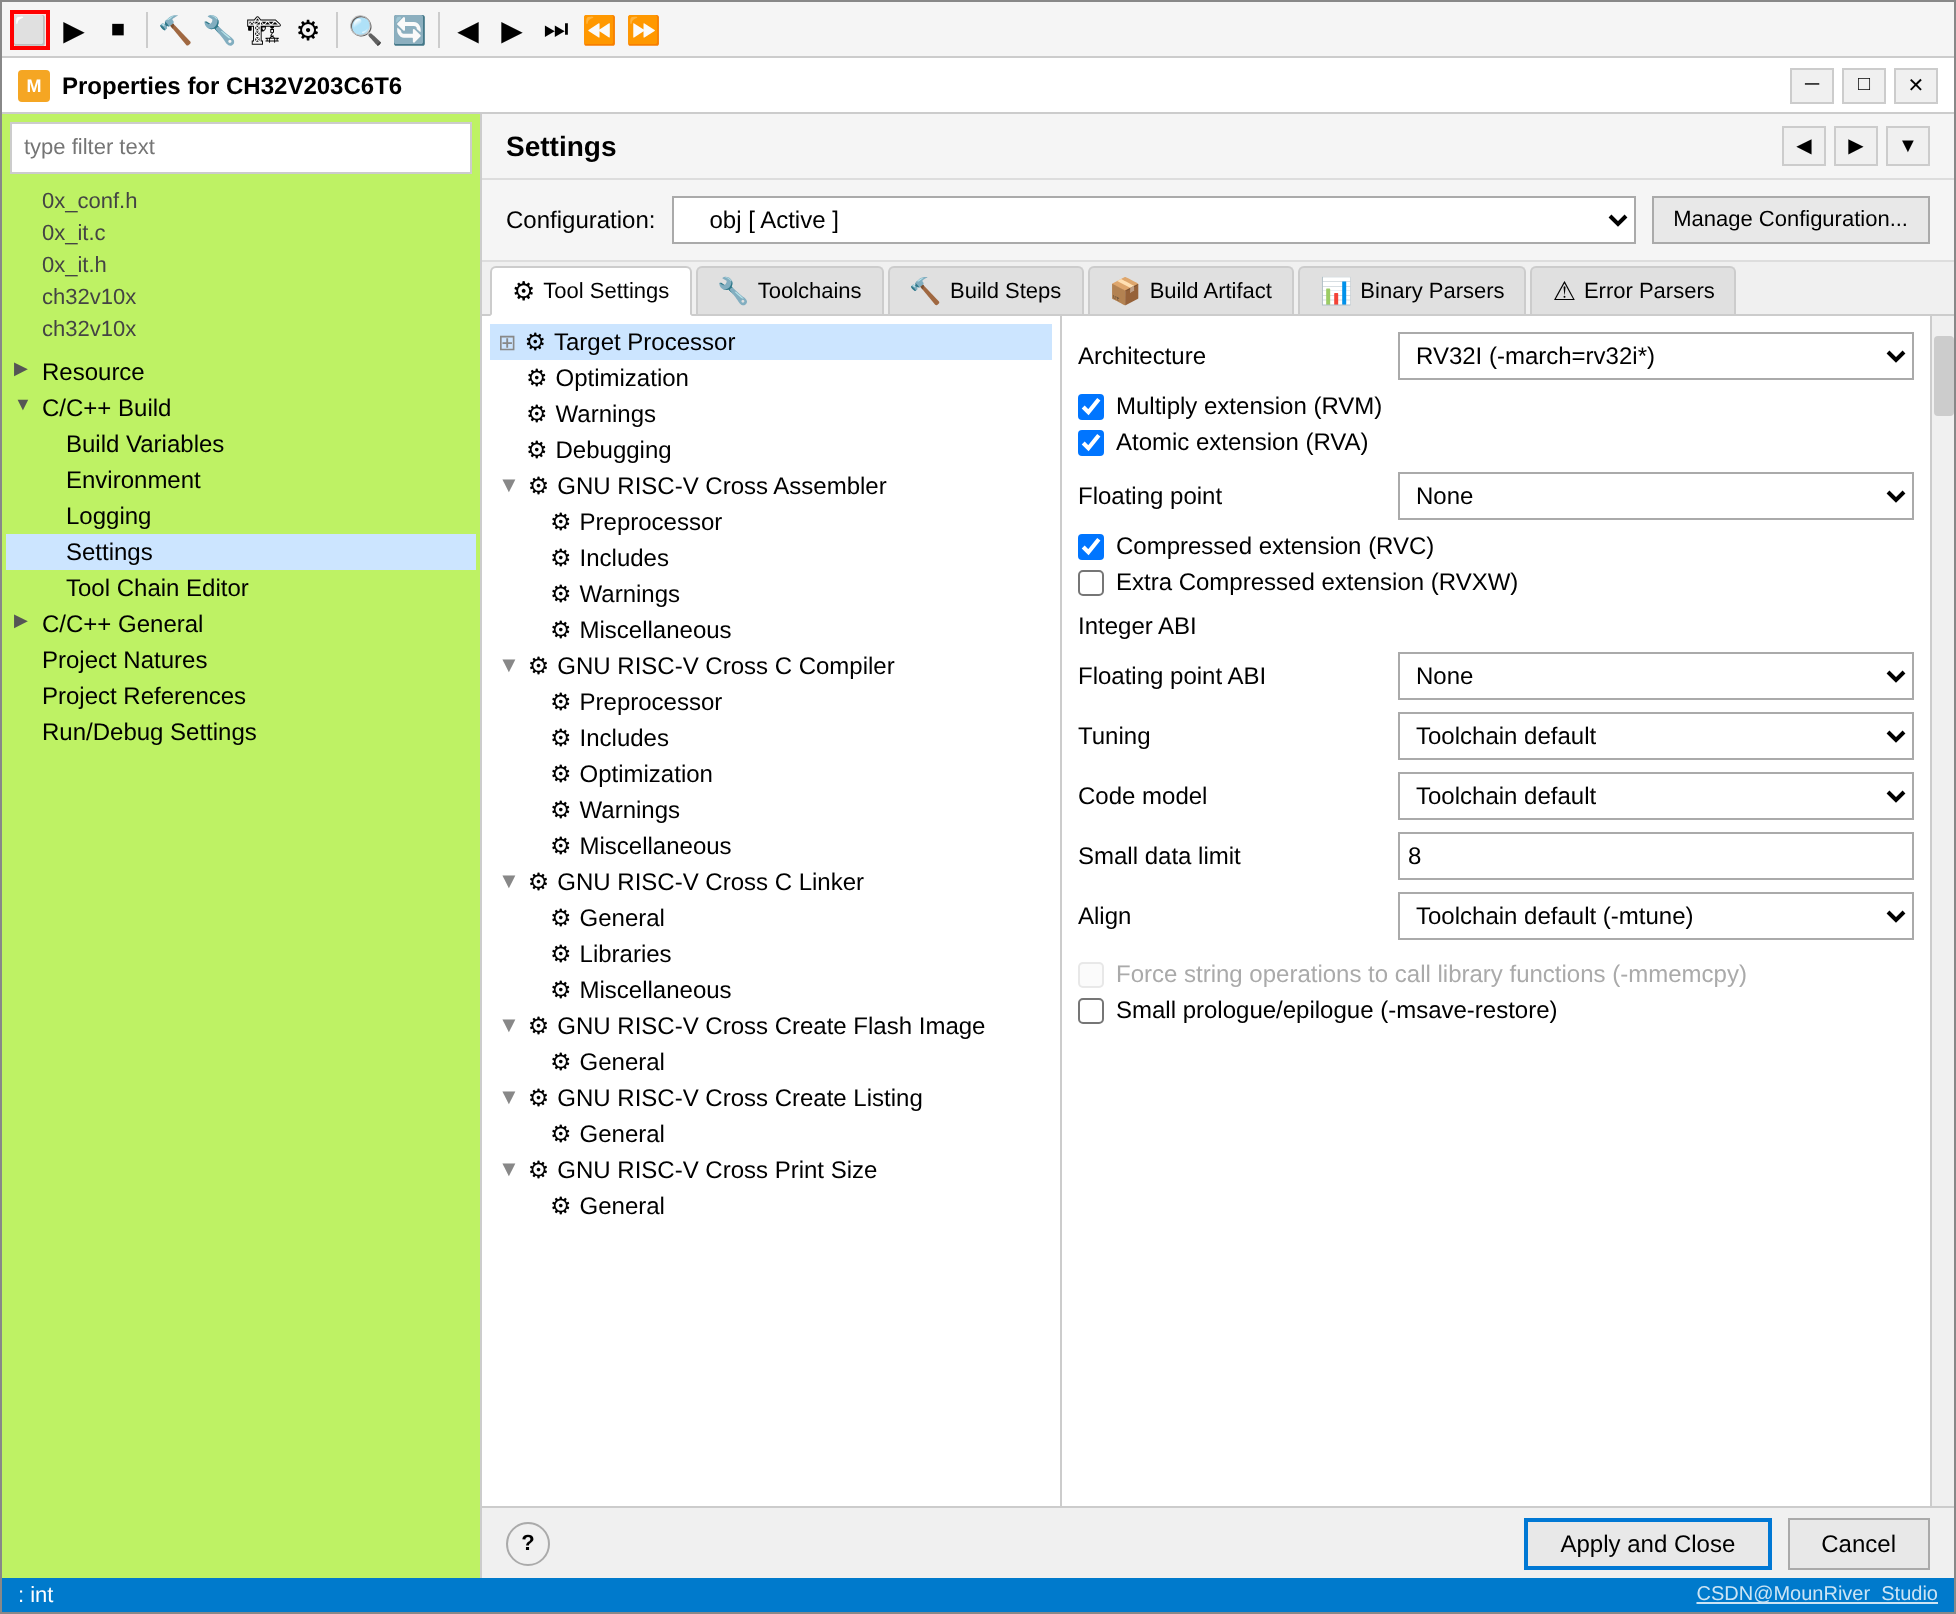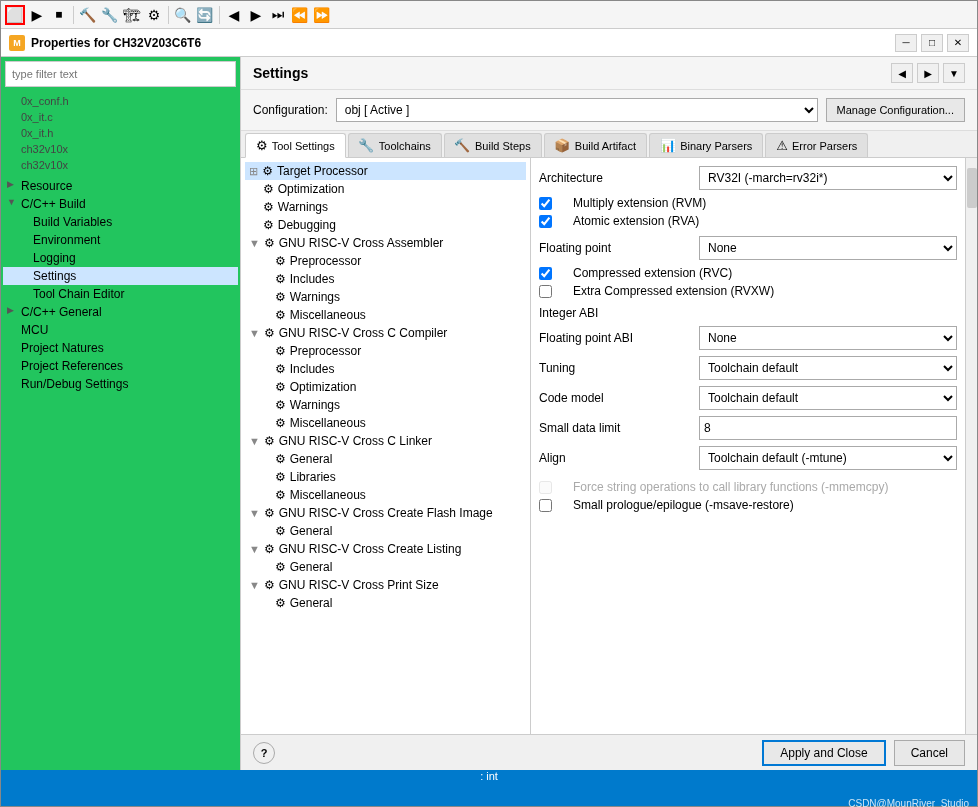--- a/index.html
+++ b/index.html
@@ -11,38 +11,38 @@
     .toolbar-icon { width: 20px; height: 20px; display: flex; align-items: center; justify-content: center; font-size: 14px; cursor: pointer; border: 1px solid transparent; }
     .toolbar-icon.active-icon { border: 2px solid red; background: #ffe0e0; }
 
     .title-bar { height: 28px; background: #fff; border-bottom: 1px solid #ccc; display: flex; align-items: center; padding: 0 8px; gap: 6px; font-size: 12px; font-weight: 600; }
     .title-bar-icon { width: 16px; height: 16px; background: #f5a623; border-radius: 2px; display: flex; align-items: center; justify-content: center; color: white; font-size: 9px; font-weight: bold; }
     .title-bar-controls { margin-left: auto; display: flex; gap: 4px; }
     .title-bar-btn { width: 22px; height: 18px; border: 1px solid #ccc; background: #f0f0f0; cursor: pointer; display: flex; align-items: center; justify-content: center; font-size: 10px; }
 
     .main-content { display: flex; flex: 1; overflow: hidden; }
 
-    .left-panel { width: 240px; background: #22c55e; border-right: 1px solid #ccc; display: flex; flex-direction: column; }
+    .left-panel { width: 240px; background: #bef264; border-right: 1px solid #ccc; display: flex; flex-direction: column; }
     .filter-input { height: 26px; margin: 4px; border: 1px solid #ccc; padding: 2px 6px; font-size: 11px; color: #aaa; }
 
     .tree-container { flex: 1; overflow-y: auto; padding: 2px; }
     .tree-item { padding: 2px 4px; cursor: pointer; display: flex; align-items: flex-start; gap: 4px; user-select: none; white-space: nowrap; }
     .tree-item.selected { background: #cce5ff; }
     .tree-item.indent1 { padding-left: 16px; }
     .tree-arrow { font-size: 9px; color: #555; width: 10px; display: inline-block; }
 
     .right-panel { flex: 1; background: #f5f5f5; display: flex; flex-direction: column; overflow: hidden; }
 
     .settings-header { padding: 6px 12px; font-size: 14px; font-weight: 600; background: #f5f5f5; border-bottom: 1px solid #ddd; display: flex; align-items: center; justify-content: space-between; }
     .nav-arrows { display: flex; gap: 4px; }
     .nav-btn { width: 22px; height: 20px; border: 1px solid #ccc; background: #f0f0f0; cursor: pointer; display: flex; align-items: center; justify-content: center; font-size: 10px; }
 
     .config-row { display: flex; align-items: center; gap: 8px; padding: 8px 12px; background: #f5f5f5; border-bottom: 1px solid #ddd; }
     .config-label { font-size: 12px; }
-    .config-select { flex: 1; height: 24px; border: 1px solid #aaa; background: white; padding: 0 4px; font-size: 12px; }
+    .config-select { flex: 1; height: 24px; border: 1px solid #aaa; background: white; padding: 0 14px; font-size: 12px; }
     .manage-btn { height: 24px; padding: 0 10px; border: 1px solid #aaa; background: #e8e8e8; cursor: pointer; font-size: 11px; white-space: nowrap; }
 
     .tabs-row { display: flex; background: #f0f0f0; border-bottom: 1px solid #ccc; padding: 2px 4px 0; gap: 2px; }
     .tab { display: flex; align-items: center; gap: 4px; padding: 4px 10px; border: 1px solid #ccc; border-bottom: none; background: #e0e0e0; cursor: pointer; font-size: 11px; border-radius: 3px 3px 0 0; }
     .tab.active { background: #fff; border-bottom: 1px solid #fff; margin-bottom: -1px; }
     .tab-icon { font-size: 13px; }
 
     .content-area { display: flex; flex: 1; overflow: hidden; }
 
     .tree-settings { width: 290px; border-right: 1px solid #ccc; background: #fff; overflow-y: auto; padding: 4px; }
@@ -51,36 +51,36 @@
     .settings-tree-item.indent1 { padding-left: 16px; }
 
     .properties-panel { flex: 1; background: #fff; padding: 8px; overflow-y: auto; }
 
     .prop-row { display: flex; align-items: center; margin-bottom: 6px; }
     .prop-label { width: 160px; font-size: 12px; flex-shrink: 0; }
     .prop-control { flex: 1; }
     .prop-select { width: 100%; height: 24px; border: 1px solid #aaa; background: white; padding: 0 4px; font-size: 12px; }
     .prop-text { width: 100%; height: 24px; border: 1px solid #aaa; padding: 0 4px; font-size: 12px; }
 
-    .checkbox-row { display: flex; align-items: center; gap: 21px; margin-bottom: 4px; font-size: 12px; cursor: pointer; }
+    .checkbox-row { display: flex; align-items: center; gap: 6px; margin-bottom: 4px; font-size: 12px; cursor: pointer; }
     .checkbox-row input { margin: 0; }
     .checkbox-row.disabled { color: #aaa; }
     .checkbox-row.disabled input { opacity: 0.5; }
 
     .section-gap { height: 4px; }
 
     .bottom-bar { height: 36px; background: #f0f0f0; border-top: 1px solid #ccc; display: flex; align-items: center; justify-content: flex-end; padding: 0 12px; gap: 8px; }
     .bottom-btn { height: 26px; padding: 0 16px; border: 1px solid #aaa; background: #e8e8e8; cursor: pointer; font-size: 12px; }
     .bottom-btn.primary { border: 2px solid #0078d4; }
     .help-icon { width: 22px; height: 22px; border: 1px solid #aaa; border-radius: 50%; display: flex; align-items: center; justify-content: center; cursor: pointer; font-size: 11px; font-weight: bold; margin-right: auto; }
 
     .scrollbar-stub { width: 12px; background: #f0f0f0; border-left: 1px solid #ccc; display: flex; flex-direction: column; }
     .scrollbar-thumb { width: 10px; height: 40px; background: #ccc; margin: 2px auto; border-radius: 2px; }
 
-    .status-bar { height: 36px; background: #007acc; display: flex; align-items: center; padding: 0 8px; font-size: 11px; color: white; gap: 16px; flex-direction: column; }
+    .status-bar { height: 17px; background: #007acc; display: flex; align-items: center; padding: 0 8px; font-size: 11px; color: white; gap: 16px; }
   </style>
 </head>
 <body>
 
 <div class="window">
   <div class="toolbar">
     <div class="toolbar-icon active-icon">⬜</div>
     <div class="toolbar-icon">▶</div>
     <div class="toolbar-icon">⏹</div>
     <div style="width:1px;height:18px;background:#ccc;margin:0 2px;"></div>
@@ -167,24 +167,20 @@
         <div class="tree-item indent1">
           <span class="tree-arrow"></span>
           <span>Tool Chain Editor</span>
         </div>
 
         <div class="tree-item">
           <span class="tree-arrow">▶</span>
           <span>C/C++ General</span>
         </div>
 
-        <div class="tree-item">
-          <span class="tree-arrow"></span>
-          <span>MCU</span>
-        </div>
 
         <div class="tree-item">
           <span class="tree-arrow"></span>
           <span>Project Natures</span>
         </div>
 
         <div class="tree-item">
           <span class="tree-arrow"></span>
           <span>Project References</span>
         </div>

